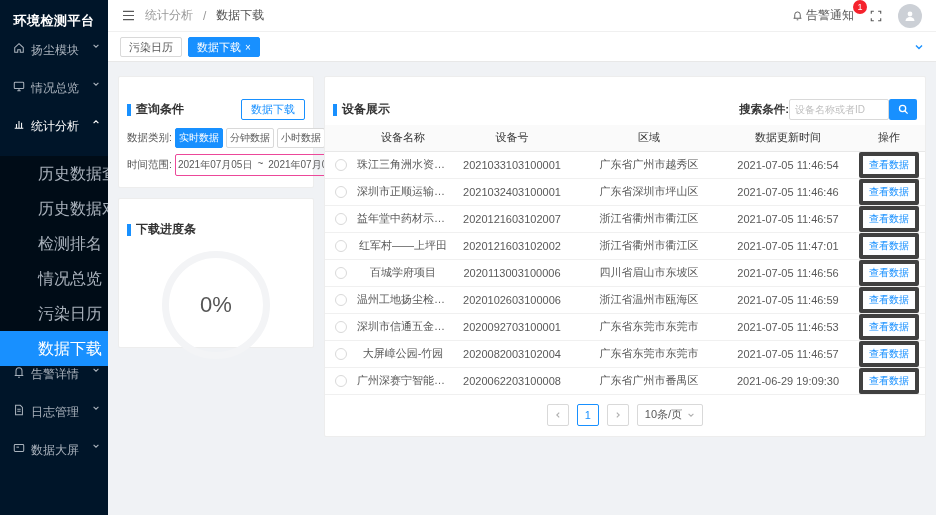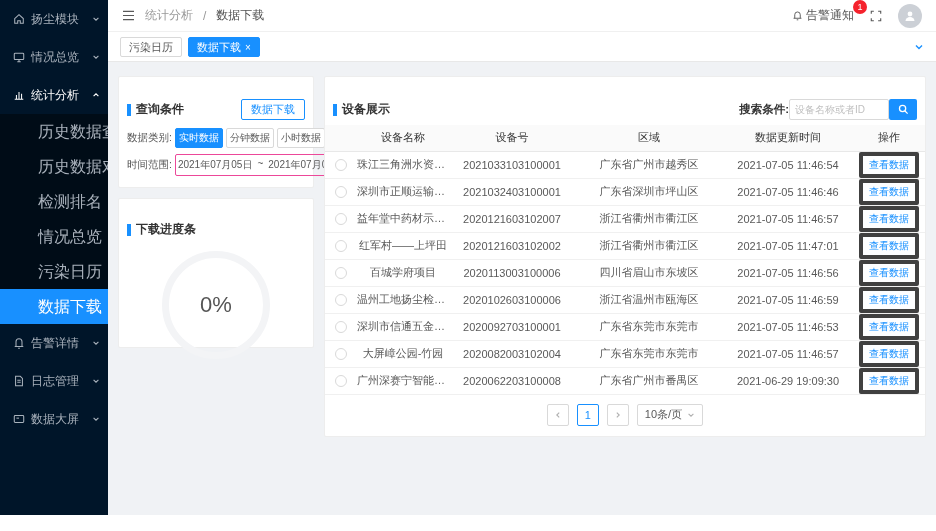--- a/index.html
+++ b/index.html
@@ -3,21 +3,21 @@
 <meta charset="utf-8">
 <style>
   * { margin:0; padding:0; box-sizing:border-box; }
   html,body { width:936px; height:531px; overflow:hidden; background:#fff;
     font-family:"Liberation Sans","DejaVu Sans",sans-serif; }
   .app { display:flex; width:936px; height:515px; }
 
   
   .sidebar { width:108px; background:#001529; flex-shrink:0; display:flex; flex-direction:column; }
   .logo { height:42px; line-height:42px; text-align:center; color:#fff; font-size:13px; font-weight:bold; letter-spacing:.5px; }
-  .menu-item { height:38px; display:flex; align-items:center; gap:6px; padding:0 8px 0 13px;
+  .menu-item { height:38px; display:flex; align-items:flex-start; gap:6px; padding:0 8px 0 13px;
     color:#a9b2bc; font-size:12px; cursor:pointer; white-space:nowrap; }
   .menu-item .mi-icon { display:flex; flex-shrink:0; }
   .menu-item .caret { margin-left:auto; display:flex; }
   .menu-item.open { color:#fff; }
   .submenu { background:#000c17; }
   .submenu-item { height:35px; line-height:35px; padding-left:38px; color:#a9b2bc; font-size:16px; cursor:pointer; white-space:nowrap; }
   .submenu-item.active { background:#1890ff; color:#fff; }
 
   
   .main { flex:1; min-width:0; display:flex; flex-direction:column; background:#f0f2f5; }
@@ -75,20 +75,21 @@
 
   .bottom-strip { width:936px; height:16px; background:#fff; }
   svg { display:block; }
 </style>
 </head>
 <body>
 
 <div class="app">
 
   <aside class="sidebar">
+    <div class="logo">环境检测平台</div>
 
     <nav>
       <div class="menu-item">
         <span class="mi-icon">
           <svg width="12" height="12" viewBox="0 0 14 14" fill="none" stroke="#a9b2bc" stroke-width="1.2">
               <path d="M2 6.5 L7 2 L12 6.5 V12 H8.5 V9 H5.5 V12 H2 Z"></path>
             </svg>
         </span>
         <span>扬尘模块</span>
         <span class="caret">

